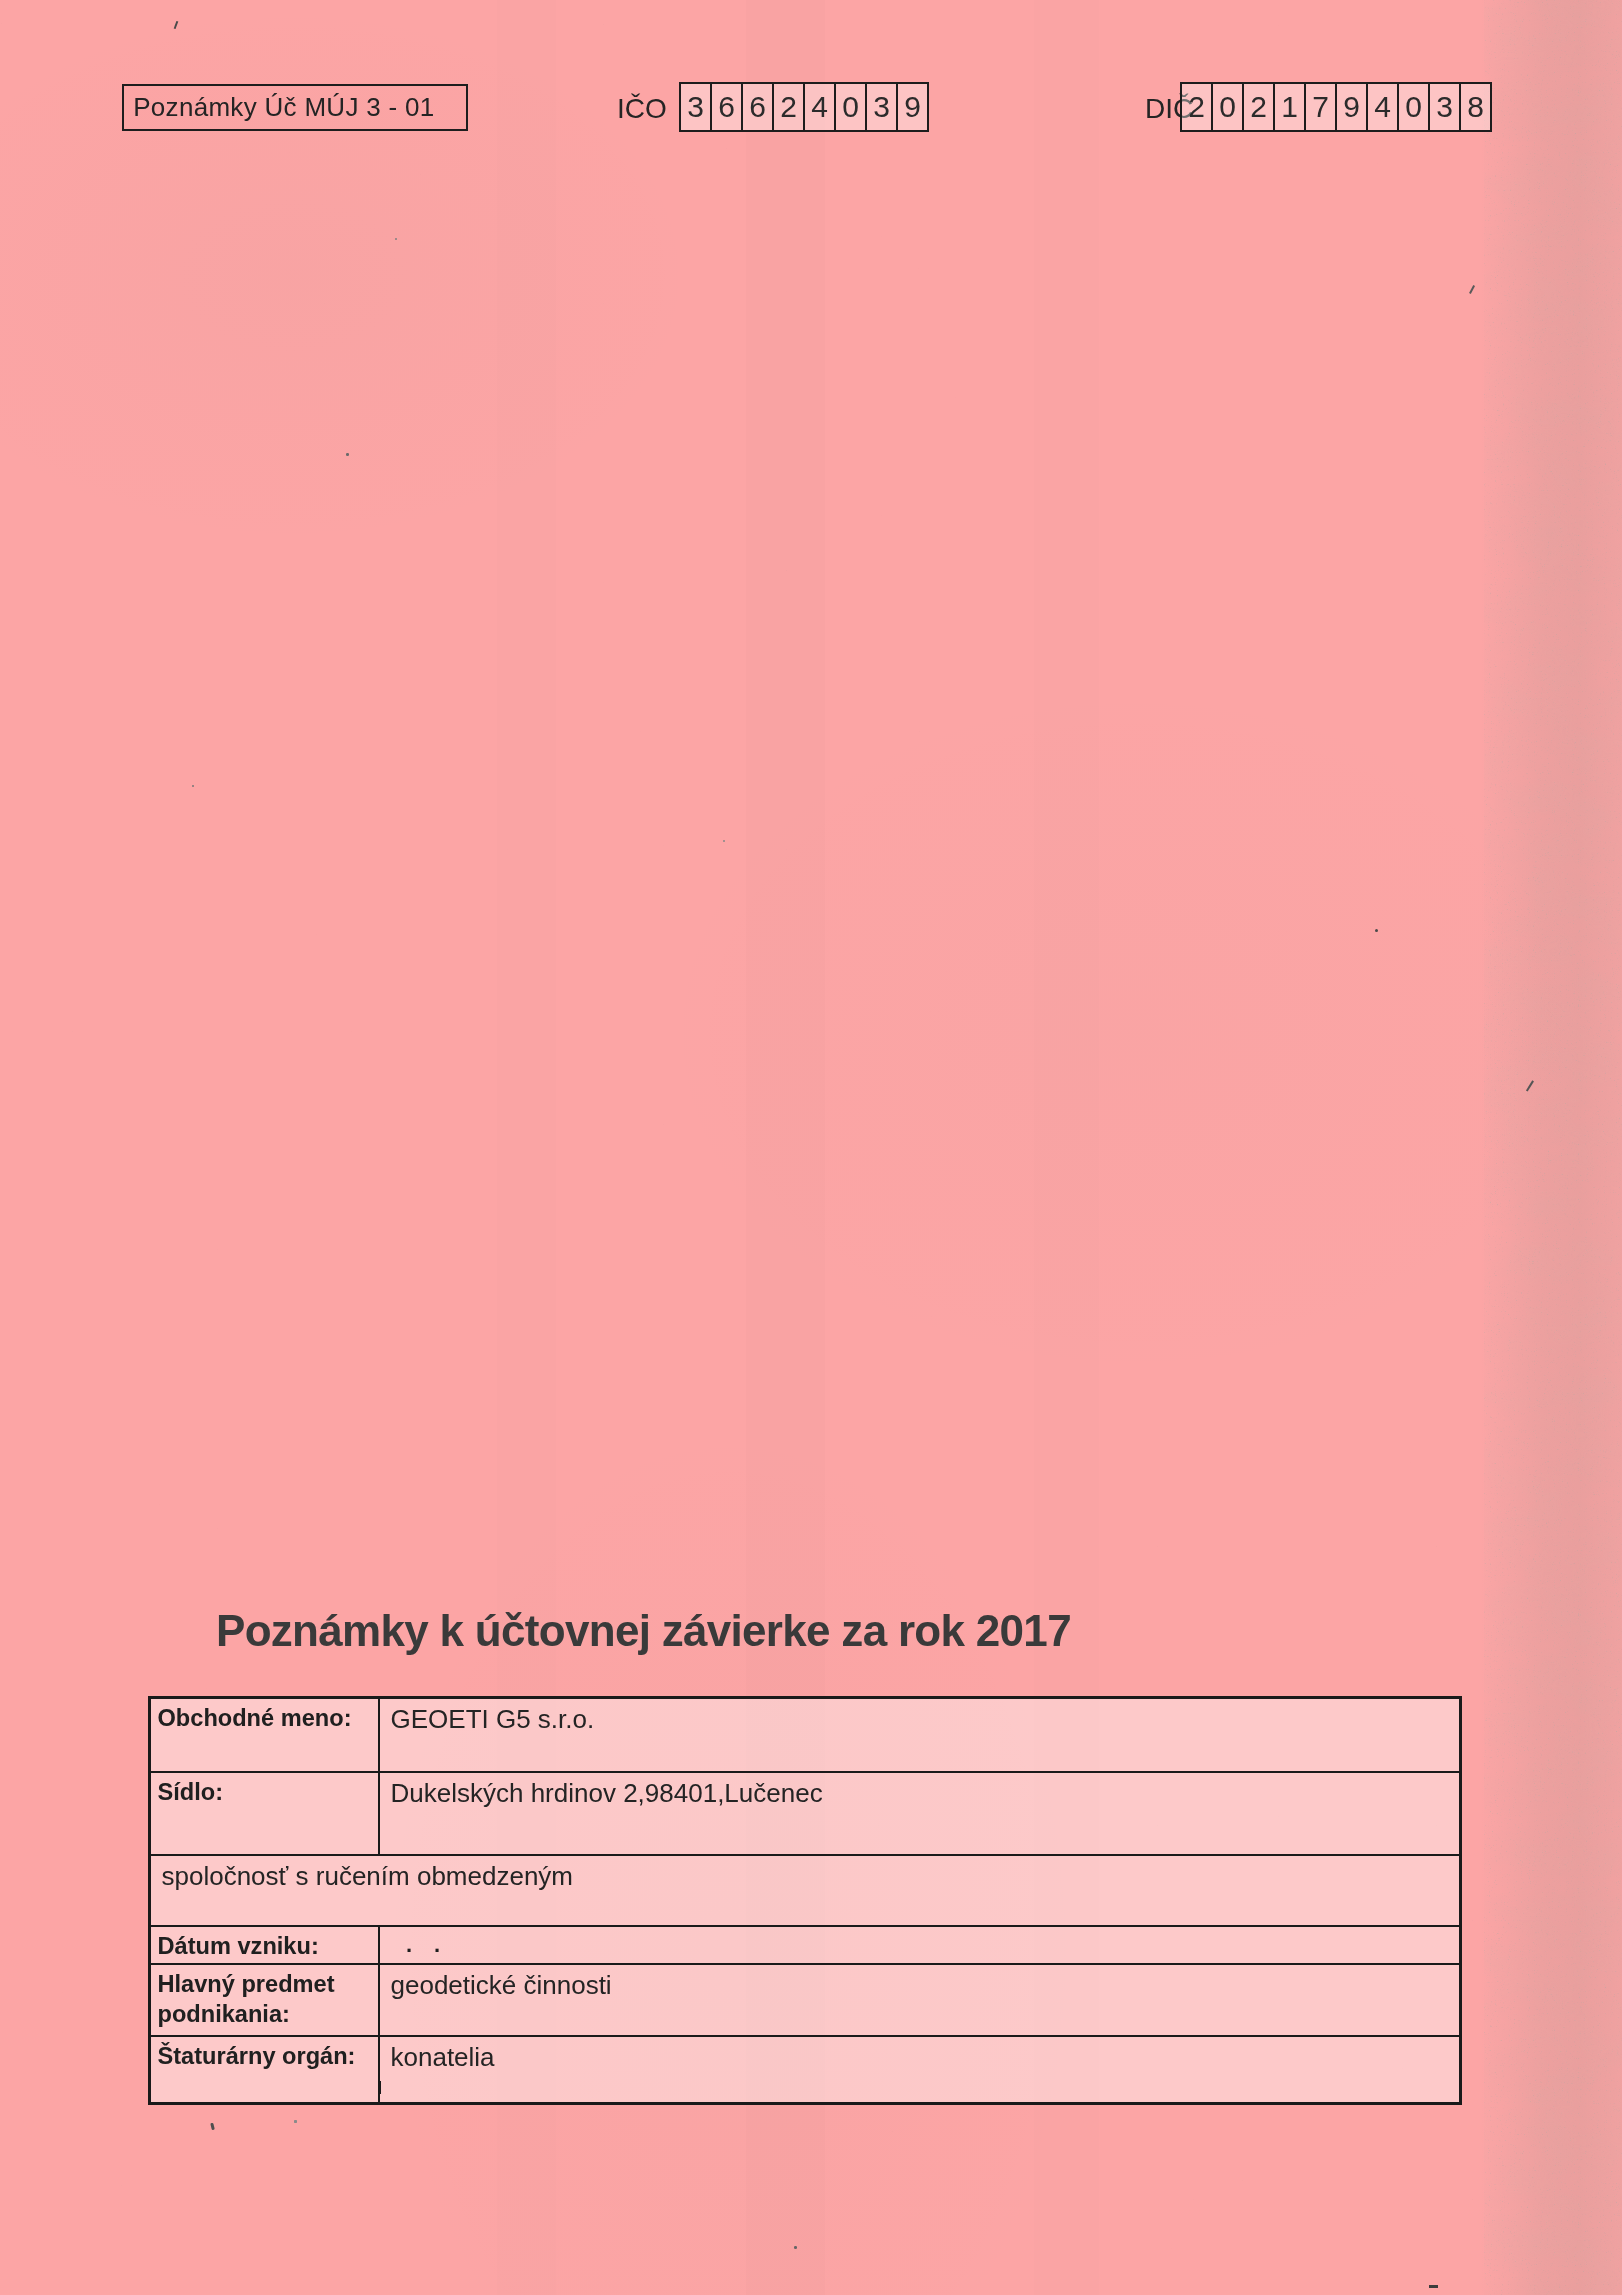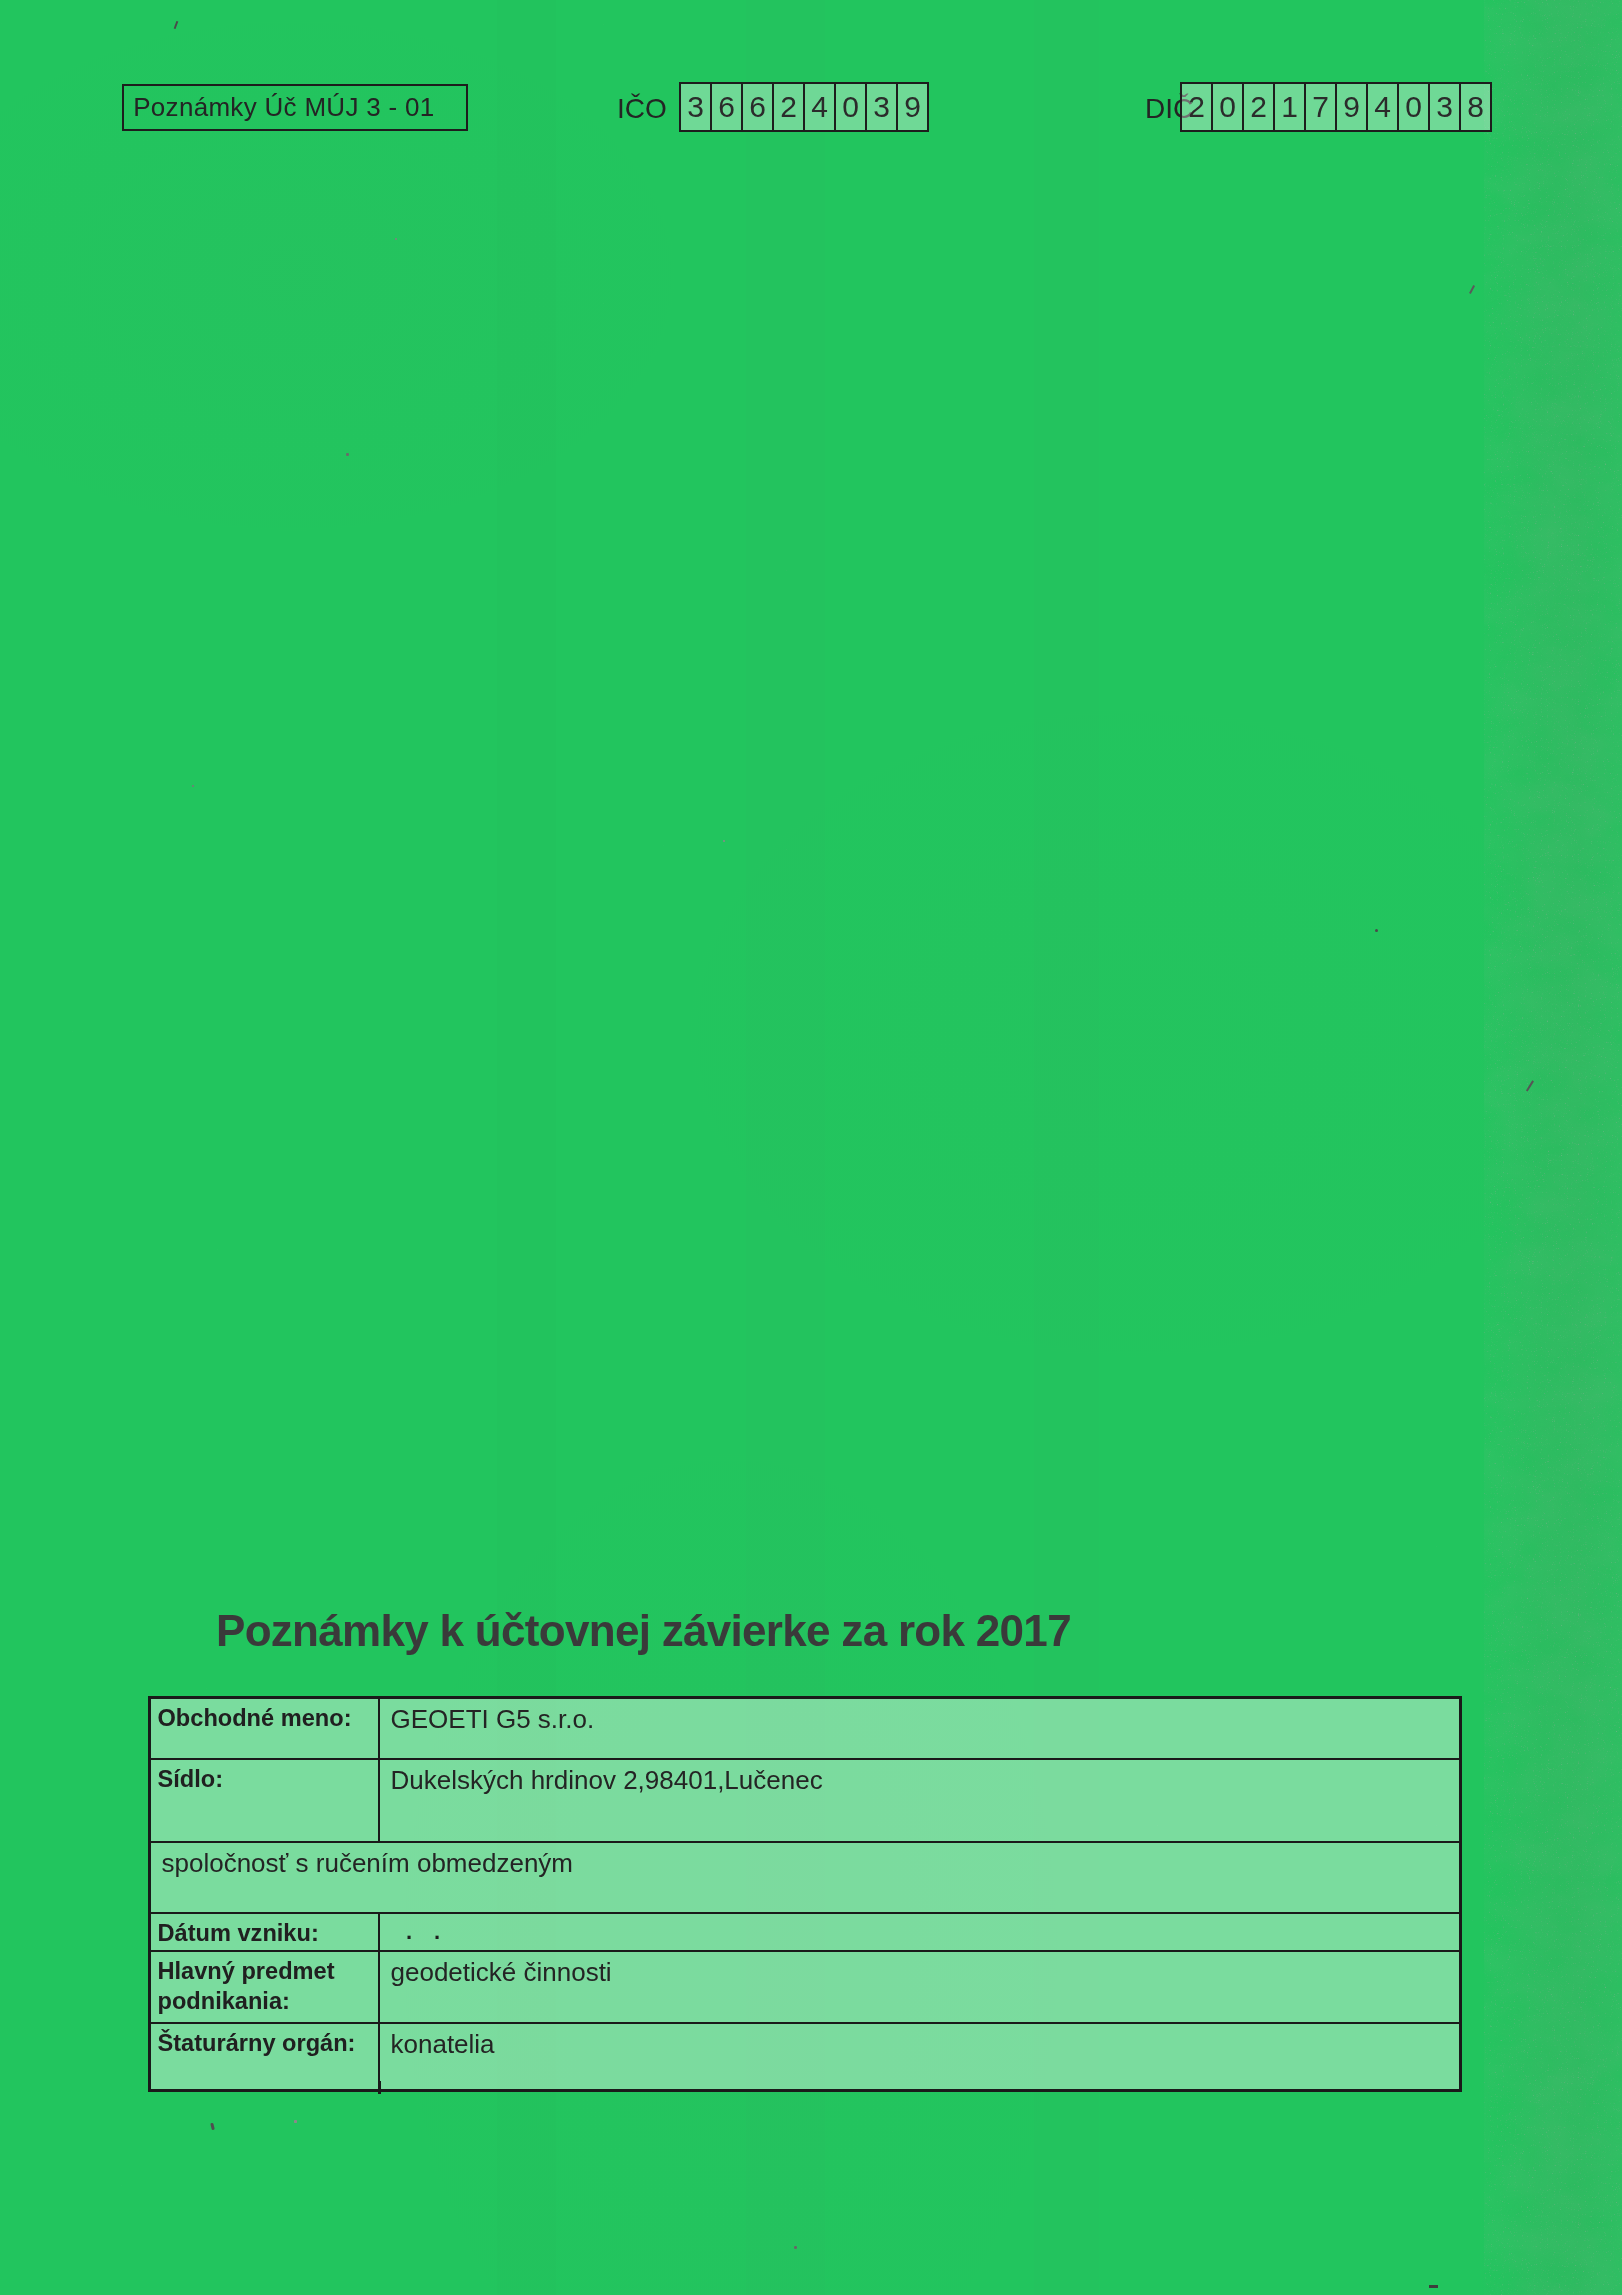--- a/index.html
+++ b/index.html
@@ -1,20 +1,20 @@
 <!DOCTYPE html>
 <html style="font-size:10.5px"><head>
 <meta charset="utf-8">
 <style>
   html,body{margin:0;padding:0;background:#e9e9e7;}
   .page{
     position:relative;
     width:1623px;
     height:2295px;
-    background:#22c55e;
+    background:#fca5a5;
     overflow:hidden;
     font-family:"Liberation Sans", sans-serif;
     color:#1f1f1f;
   }
   
   .page::before{
     content:"";
     position:absolute; inset:0;
     background:
       radial-gradient(589px 393px at 18% 12%, rgba(120,120,110,0.030), transparent 70%),
@@ -70,21 +70,21 @@
   }
 
   
   .info-table{
     position:absolute;left:148px;top:1696px;width:1314px;
     border:3.3px solid #1a1a1a;box-sizing:border-box;
     background:rgba(255,255,255,0.40);
   }
   .trow{display:flex;box-sizing:border-box;}
   .trow:not(:last-child){border-bottom:2.6px solid #1a1a1a;}
-  .r0{height:61px}.r1{height:83px}.r2{height:71px}.r3{height:38px}.r4{height:72px}.r5{height:65px}
+  .r0{height:74px}.r1{height:83px}.r2{height:71px}.r3{height:38px}.r4{height:72px}.r5{height:65px}
   .cell-label{
     width:229px;box-sizing:border-box;border-right:2.6px solid #1a1a1a;
     padding:5.2px 3.9px 0 6.5px;font-size:23.6px;font-weight:bold;color:#202020;
     white-space:pre-line;line-height:1.25;
   }
   .cell-value{flex:1;padding:5.2px 6.5px 0 10.5px;font-size:26px;color:#242424;}
   .cell-value.dots{padding-left:26px;word-spacing:15.7px;font-size:22px;font-weight:bold;color:#1d1d1d;}
   .divider-tick{position:absolute;left:378px;top:2081px;width:2.6px;height:13px;background:#1a1a1a;}
 
   

